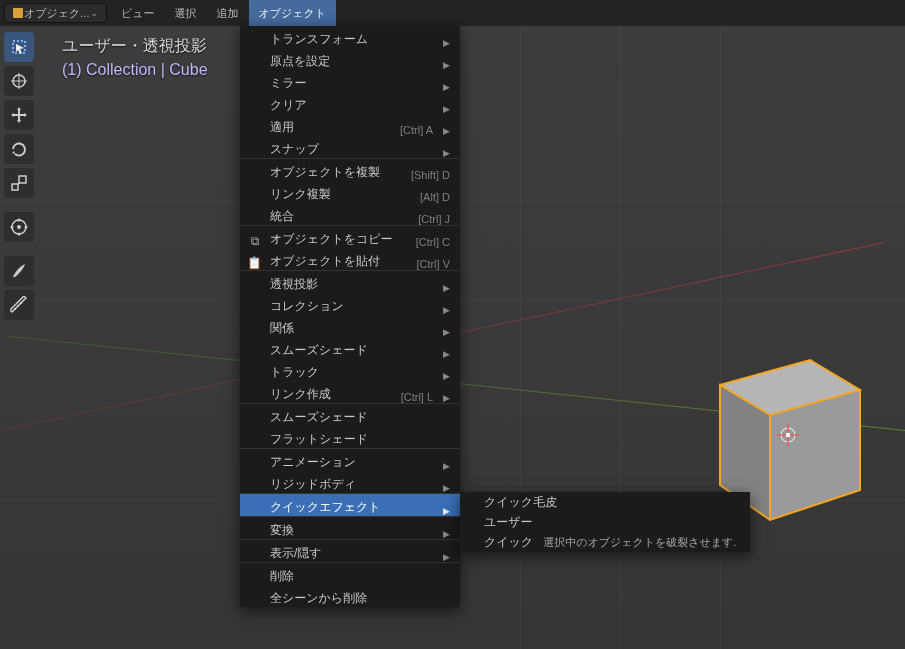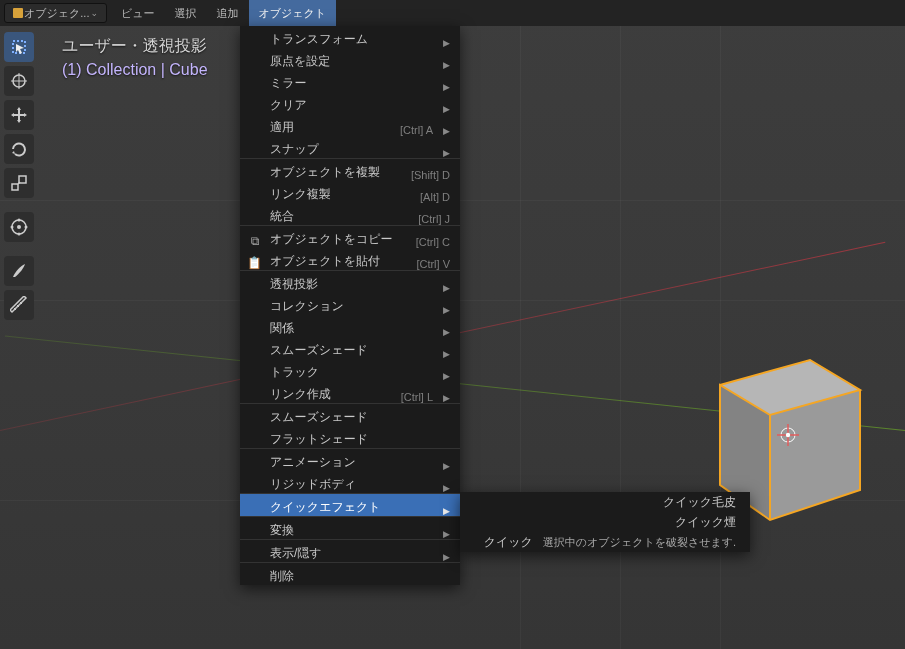--- a/index.html
+++ b/index.html
@@ -69,21 +69,20 @@
 
   
   .submenu {
     position:absolute; left:460px; top:492px; width:290px;
     background:#1b1b1b; color:#c9c9c9; font-size:12px;
     box-shadow:0 4px 14px rgba(0,0,0,0.6);
   }
   .sitem {
     display:flex; align-items:center; height:20px; padding:0 14px 0 24px;
     white-space:nowrap;
-    justify-content:flex-end;
   }
   .sitem.hl { background:#3a6fb6; color:#fff; }
   .sitem.redbox { outline:2px solid #e63a3a; outline-offset:-1px; }
   .sitem .hint { margin-left:10px; color:#a8a8a8; font-size:11px; }
 </style>
 </head>
 <body>
 
 <div class="viewport">
   <div class="axis-x"></div>
@@ -297,26 +296,29 @@
     </div>
     <div class="sep"></div>
     <div class="mitem">
       <span>表示/隠す</span>
       <span class="arrow">▶</span>
     </div>
     <div class="sep"></div>
     <div class="mitem">
       <span>削除</span>
     </div>
+    <div class="mitem">
+      <span>全シーンから削除</span>
+    </div>
   </div>
 
 <div class="submenu" id="submenu">
     <div class="sitem">
       <span>クイック毛皮</span>
     </div>
     <div class="sitem">
-      <span>クイック煙</span>
+      <span>ユーザー</span>
     </div>
     <div class="sitem">
       <span>クイック</span>
       <span class="hint">選択中のオブジェクトを破裂させます.</span>
     </div>
   </div>
 
 </body></html>

